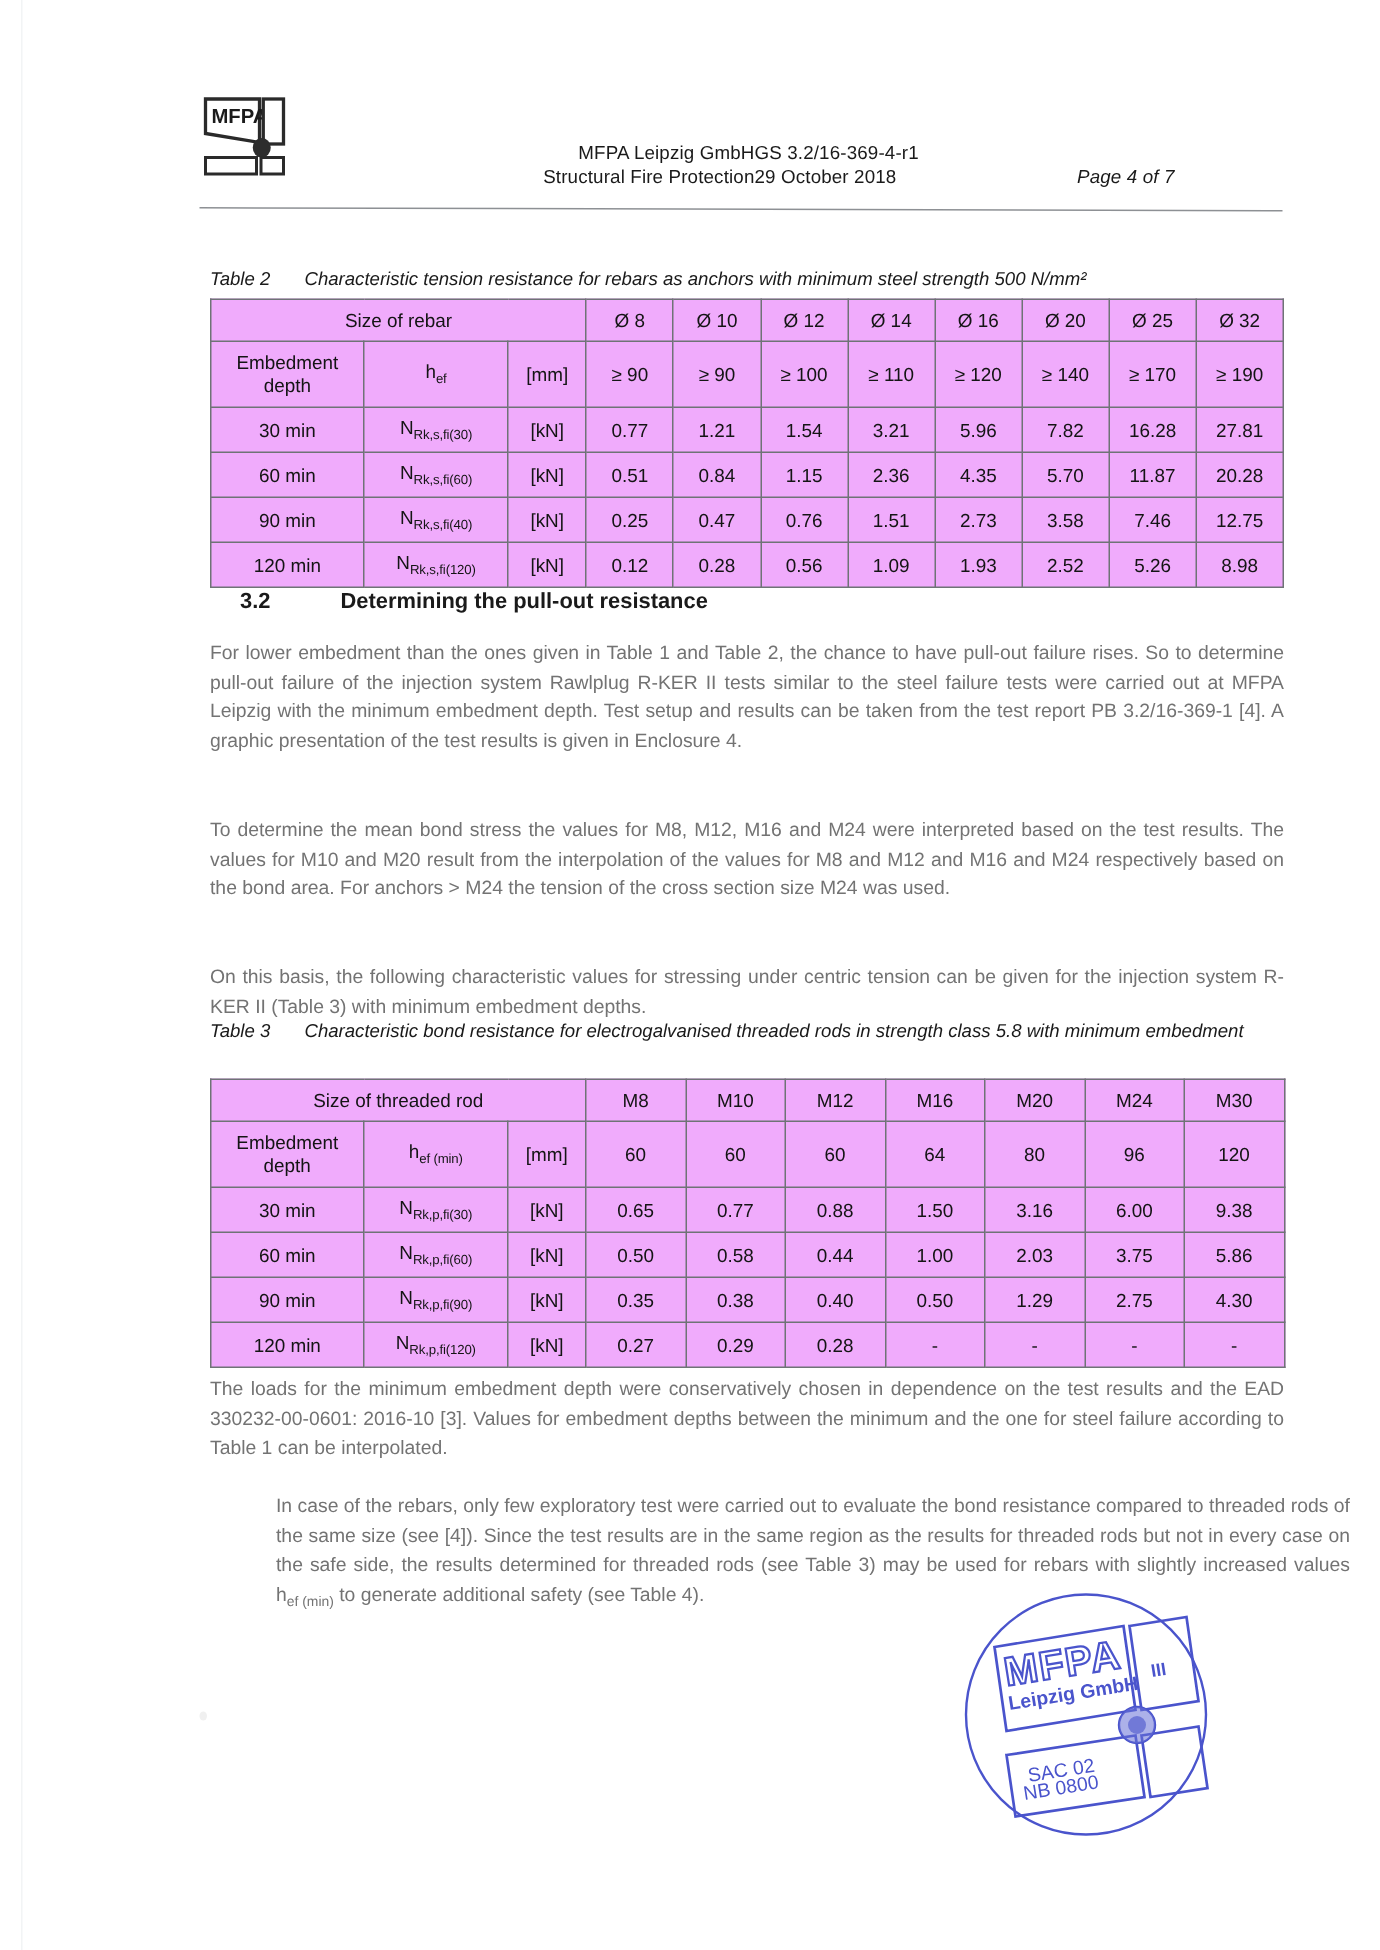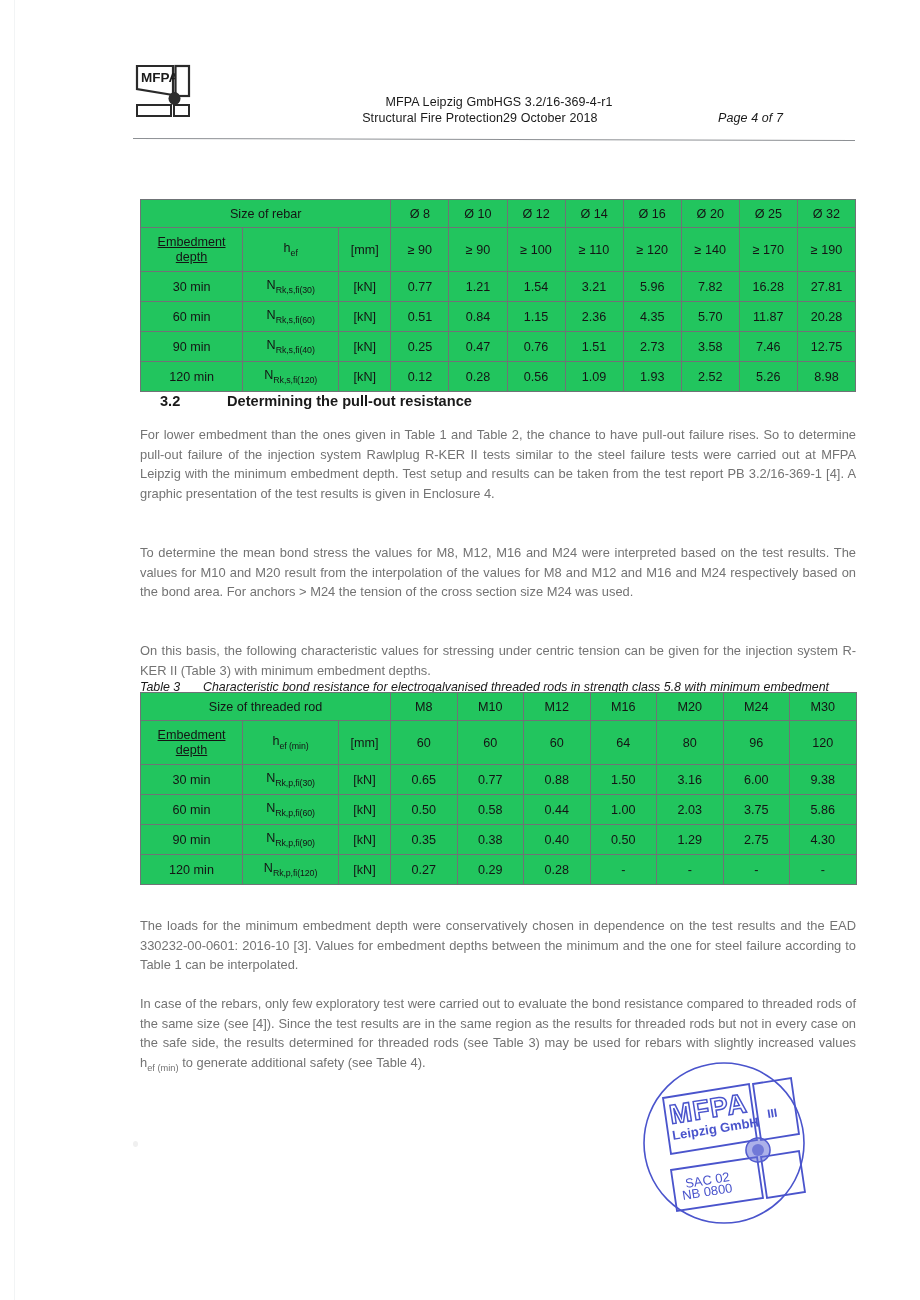--- a/index.html
+++ b/index.html
@@ -95,21 +95,21 @@
   .caption .cap-label { width: 63px; flex: none; }
   .caption .cap-text  { flex: 1; text-align: justify; }
   #caption-table2 { left: 140px; top: 178px; width: 716px; }
   #caption-table3 { left: 140px; top: 679px; width: 716px; }
 
   
   table.dtable {
     position: absolute;
     border-collapse: collapse;
     font-size: 12.6px;
-    background: #22c55e;
+    background: #f0abfc;
     table-layout: fixed;
   }
   table.dtable td, table.dtable th {
     border: 1px solid #6f7376;
     text-align: center;
     vertical-align: middle;
     padding: 0;
     font-weight: normal;
     color: #141414;
   }
@@ -117,35 +117,35 @@
   table.dtable .outer-r { border-right-width: 1.8px; }
   table.dtable tr.first-row td { border-top-width: 1.8px; }
   table.dtable tr.last-row td  { border-bottom-width: 1.8px; }
 
   .hdr-cell { font-weight: bold; }
   .row-h-head { height: 28px; }
   .row-h-embed { height: 44px; }
   .row-h-data { height: 30px; }
 
   #table2 { left: 140px; top: 199px; width: 716px; }
-  #table3 { left: 140px; top: 692px; width: 716px; }
+  #table3 { left: 140px; top: 719px; width: 716px; }
 
   
   #table2 col.c-label { width: 102px; }
   #table2 col.c-sym   { width: 96px; }
   #table2 col.c-unit  { width: 52px; }
   #table2 col.c-val   { width: 58px; }
 
   
   #table3 col.c-label { width: 102px; }
   #table3 col.c-sym   { width: 96px; }
   #table3 col.c-unit  { width: 52px; }
   #table3 col.c-val   { width: 66.5px; }
 
-  .embed-label { line-height: 15px; text-decoration: underline; }
+  .embed-label { line-height: 15px; }
   .sym { white-space: nowrap; }
   .sym sub { font-size: 0.70em; letter-spacing: -0.1px; }
 
   
   .sec-head {
     position: absolute;
     left: 140px;
     top: 393px;
     width: 716px;
     font-size: 14.6px;
@@ -162,21 +162,21 @@
     width: 716px;
     font-size: 12.9px;
     line-height: 19.6px;
     text-align: justify;
     color: #737373;
   }
   #para-1 { top: 425px; }
   #para-2 { top: 543px; }
   #para-3 { top: 641px; }
   #para-4 { top: 916px; }
-  #para-5 { top: 994px; }
+  #para-5 { top: 994px; margin-left: 44px; }
 
   .inl-sym { white-space: nowrap; }
   .inl-sym sub { font-size: 0.72em; }
 
   
   .stamp {
     position: absolute;
     left: 639px;
     top: 1058px;
     width: 170px;
@@ -218,20 +218,24 @@
         <div>GS 3.2/16-369-4-r1</div>
         <div>29 October 2018</div>
       </div>
       <div class="hdr-col-page">
         <div class="page-num">Page 4 of 7</div>
       </div>
     </div>
   </div>
   <div class="hdr-line"></div>
 
+  <div class="caption" id="caption-table2">
+    <span class="cap-label">Table 2</span>
+    <span class="cap-text">Characteristic tension resistance for rebars as anchors with minimum steel strength 500 N/mm²</span>
+  </div>
 
   <table class="dtable" id="table2">
     <colgroup>
       <col class="c-label">
         <col class="c-sym">
         <col class="c-unit">
       <col class="c-val">
         <col class="c-val">
         <col class="c-val">
         <col class="c-val">

